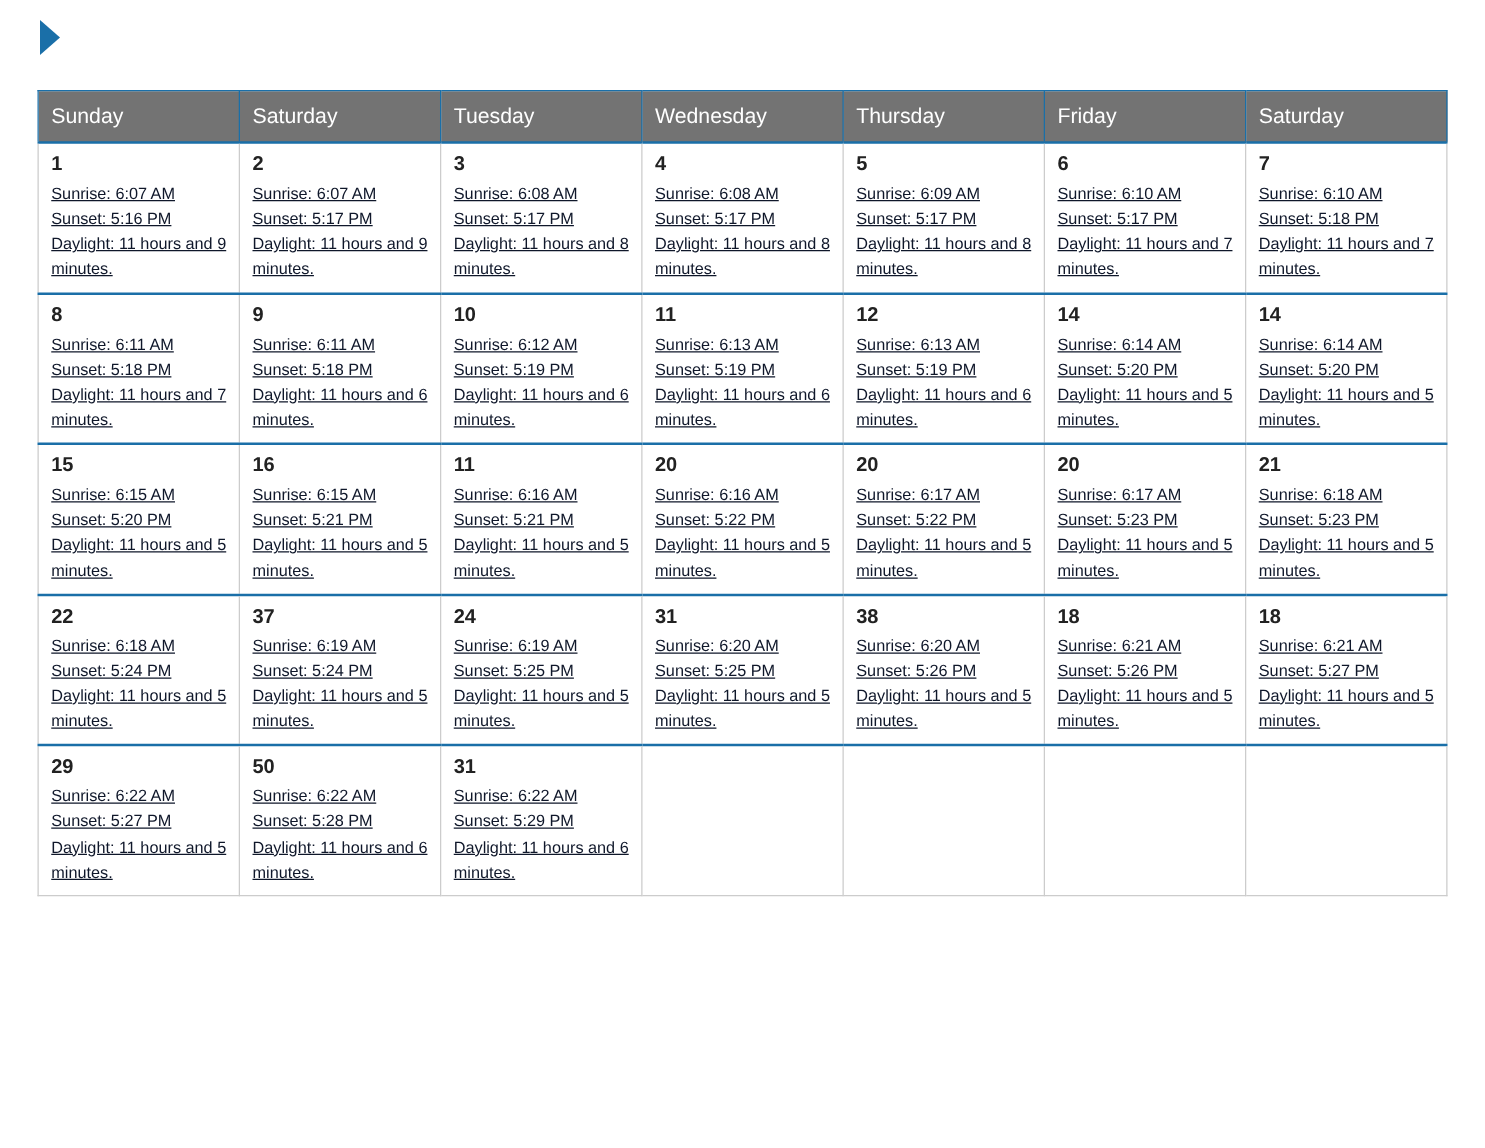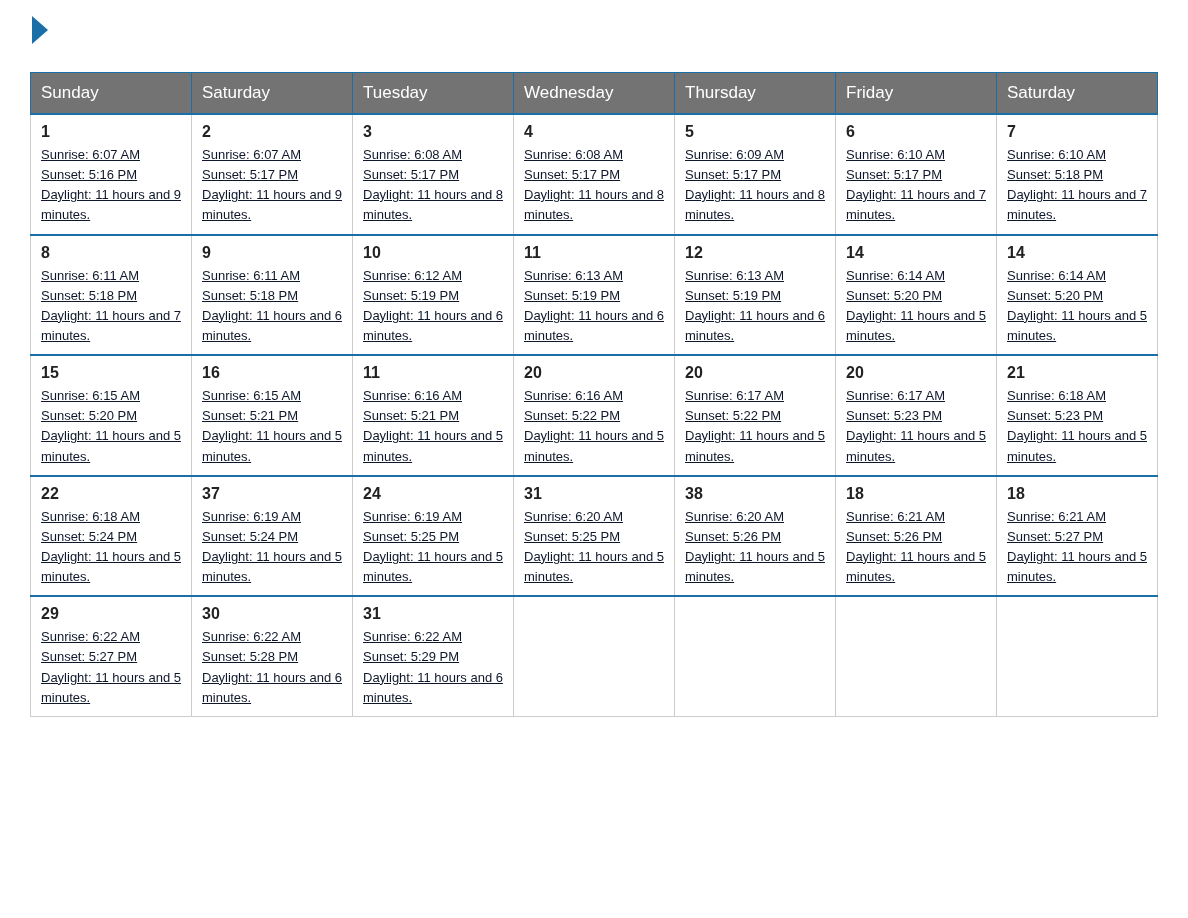--- a/index.html
+++ b/index.html
@@ -194,21 +194,21 @@
         <td><span class="day-number">38</span>
         <span class="day-info">Sunrise: 6:20 AM<br>Sunset: 5:26 PM<br>Daylight: 11 hours and 5 minutes.</span></td>
         <td><span class="day-number">18</span>
         <span class="day-info">Sunrise: 6:21 AM<br>Sunset: 5:26 PM<br>Daylight: 11 hours and 5 minutes.</span></td>
         <td><span class="day-number">18</span>
         <span class="day-info">Sunrise: 6:21 AM<br>Sunset: 5:27 PM<br>Daylight: 11 hours and 5 minutes.</span></td>
       </tr>
       <tr class="week-row">
         <td><span class="day-number">29</span>
         <span class="day-info">Sunrise: 6:22 AM<br>Sunset: 5:27 PM<br>Daylight: 11 hours and 5 minutes.</span></td>
-        <td><span class="day-number">30</span>
+        <td><span class="day-number">50</span>
         <span class="day-info">Sunrise: 6:22 AM<br>Sunset: 5:28 PM<br>Daylight: 11 hours and 6 minutes.</span></td>
         <td><span class="day-number">31</span>
         <span class="day-info">Sunrise: 6:22 AM<br>Sunset: 5:29 PM<br>Daylight: 11 hours and 6 minutes.</span></td>
         <td class="empty"></td>
         <td class="empty"></td>
         <td class="empty"></td>
         <td class="empty"></td>
       </tr>
     </tbody>
 </table>

